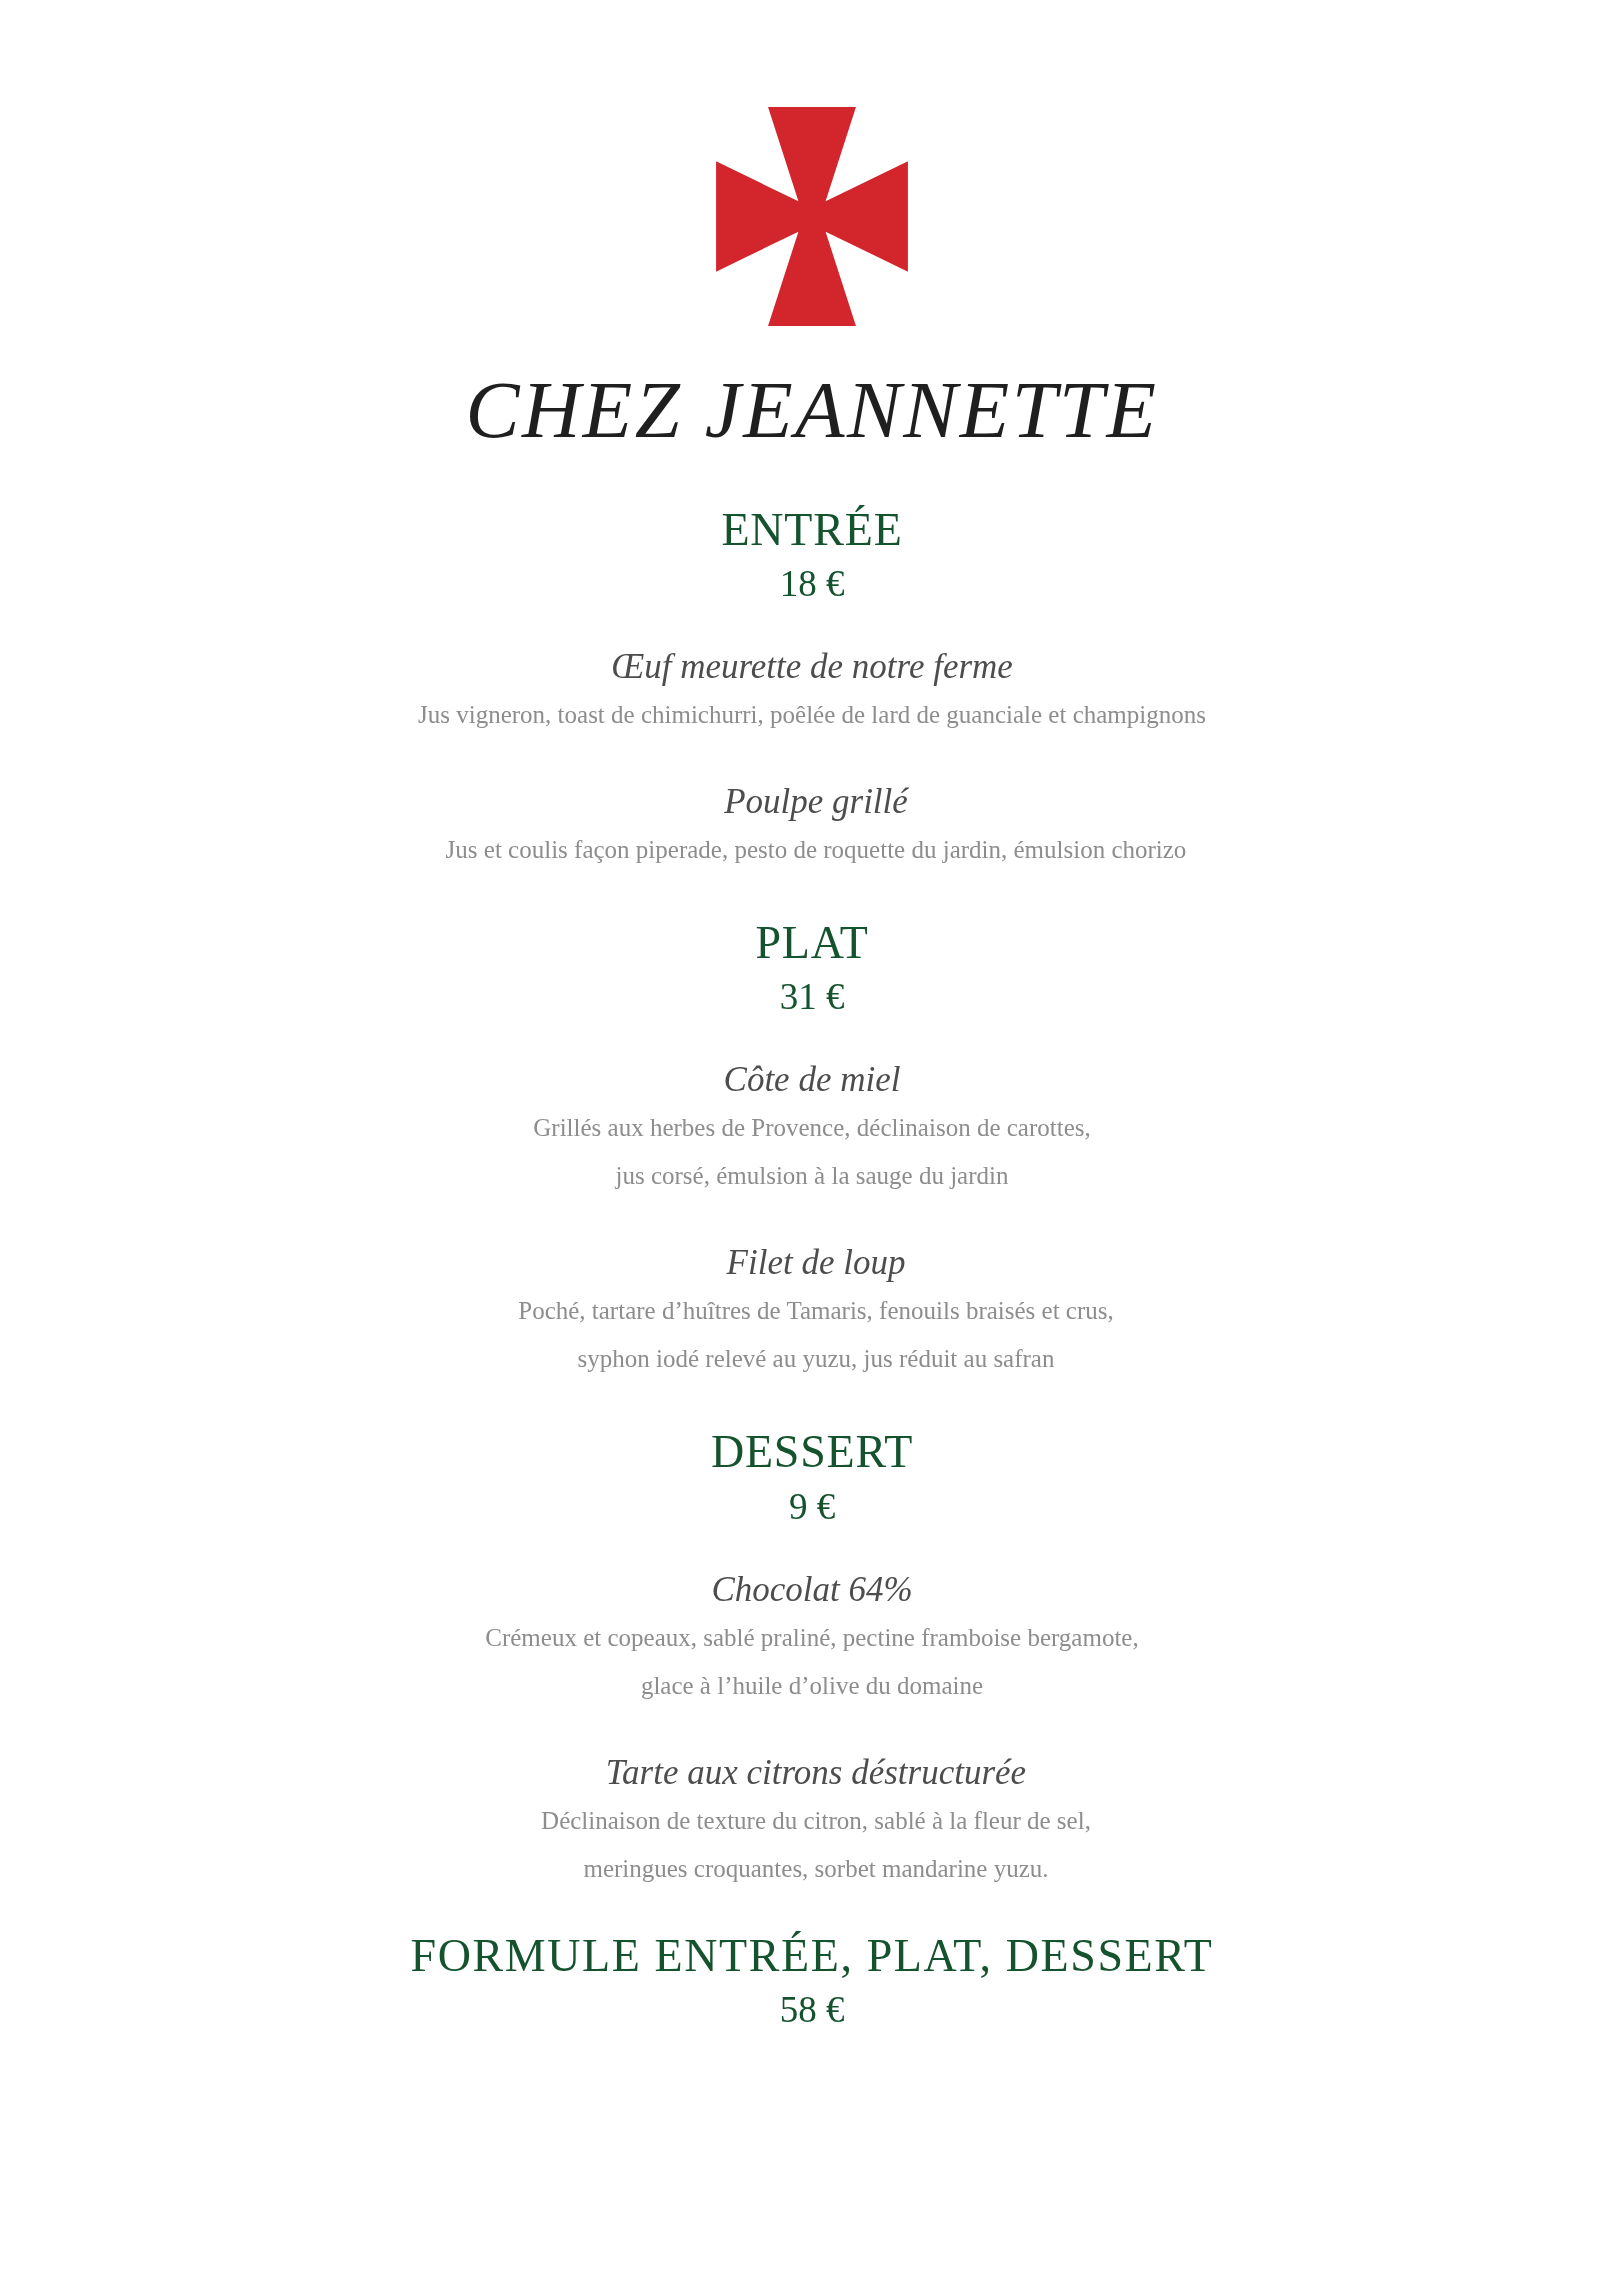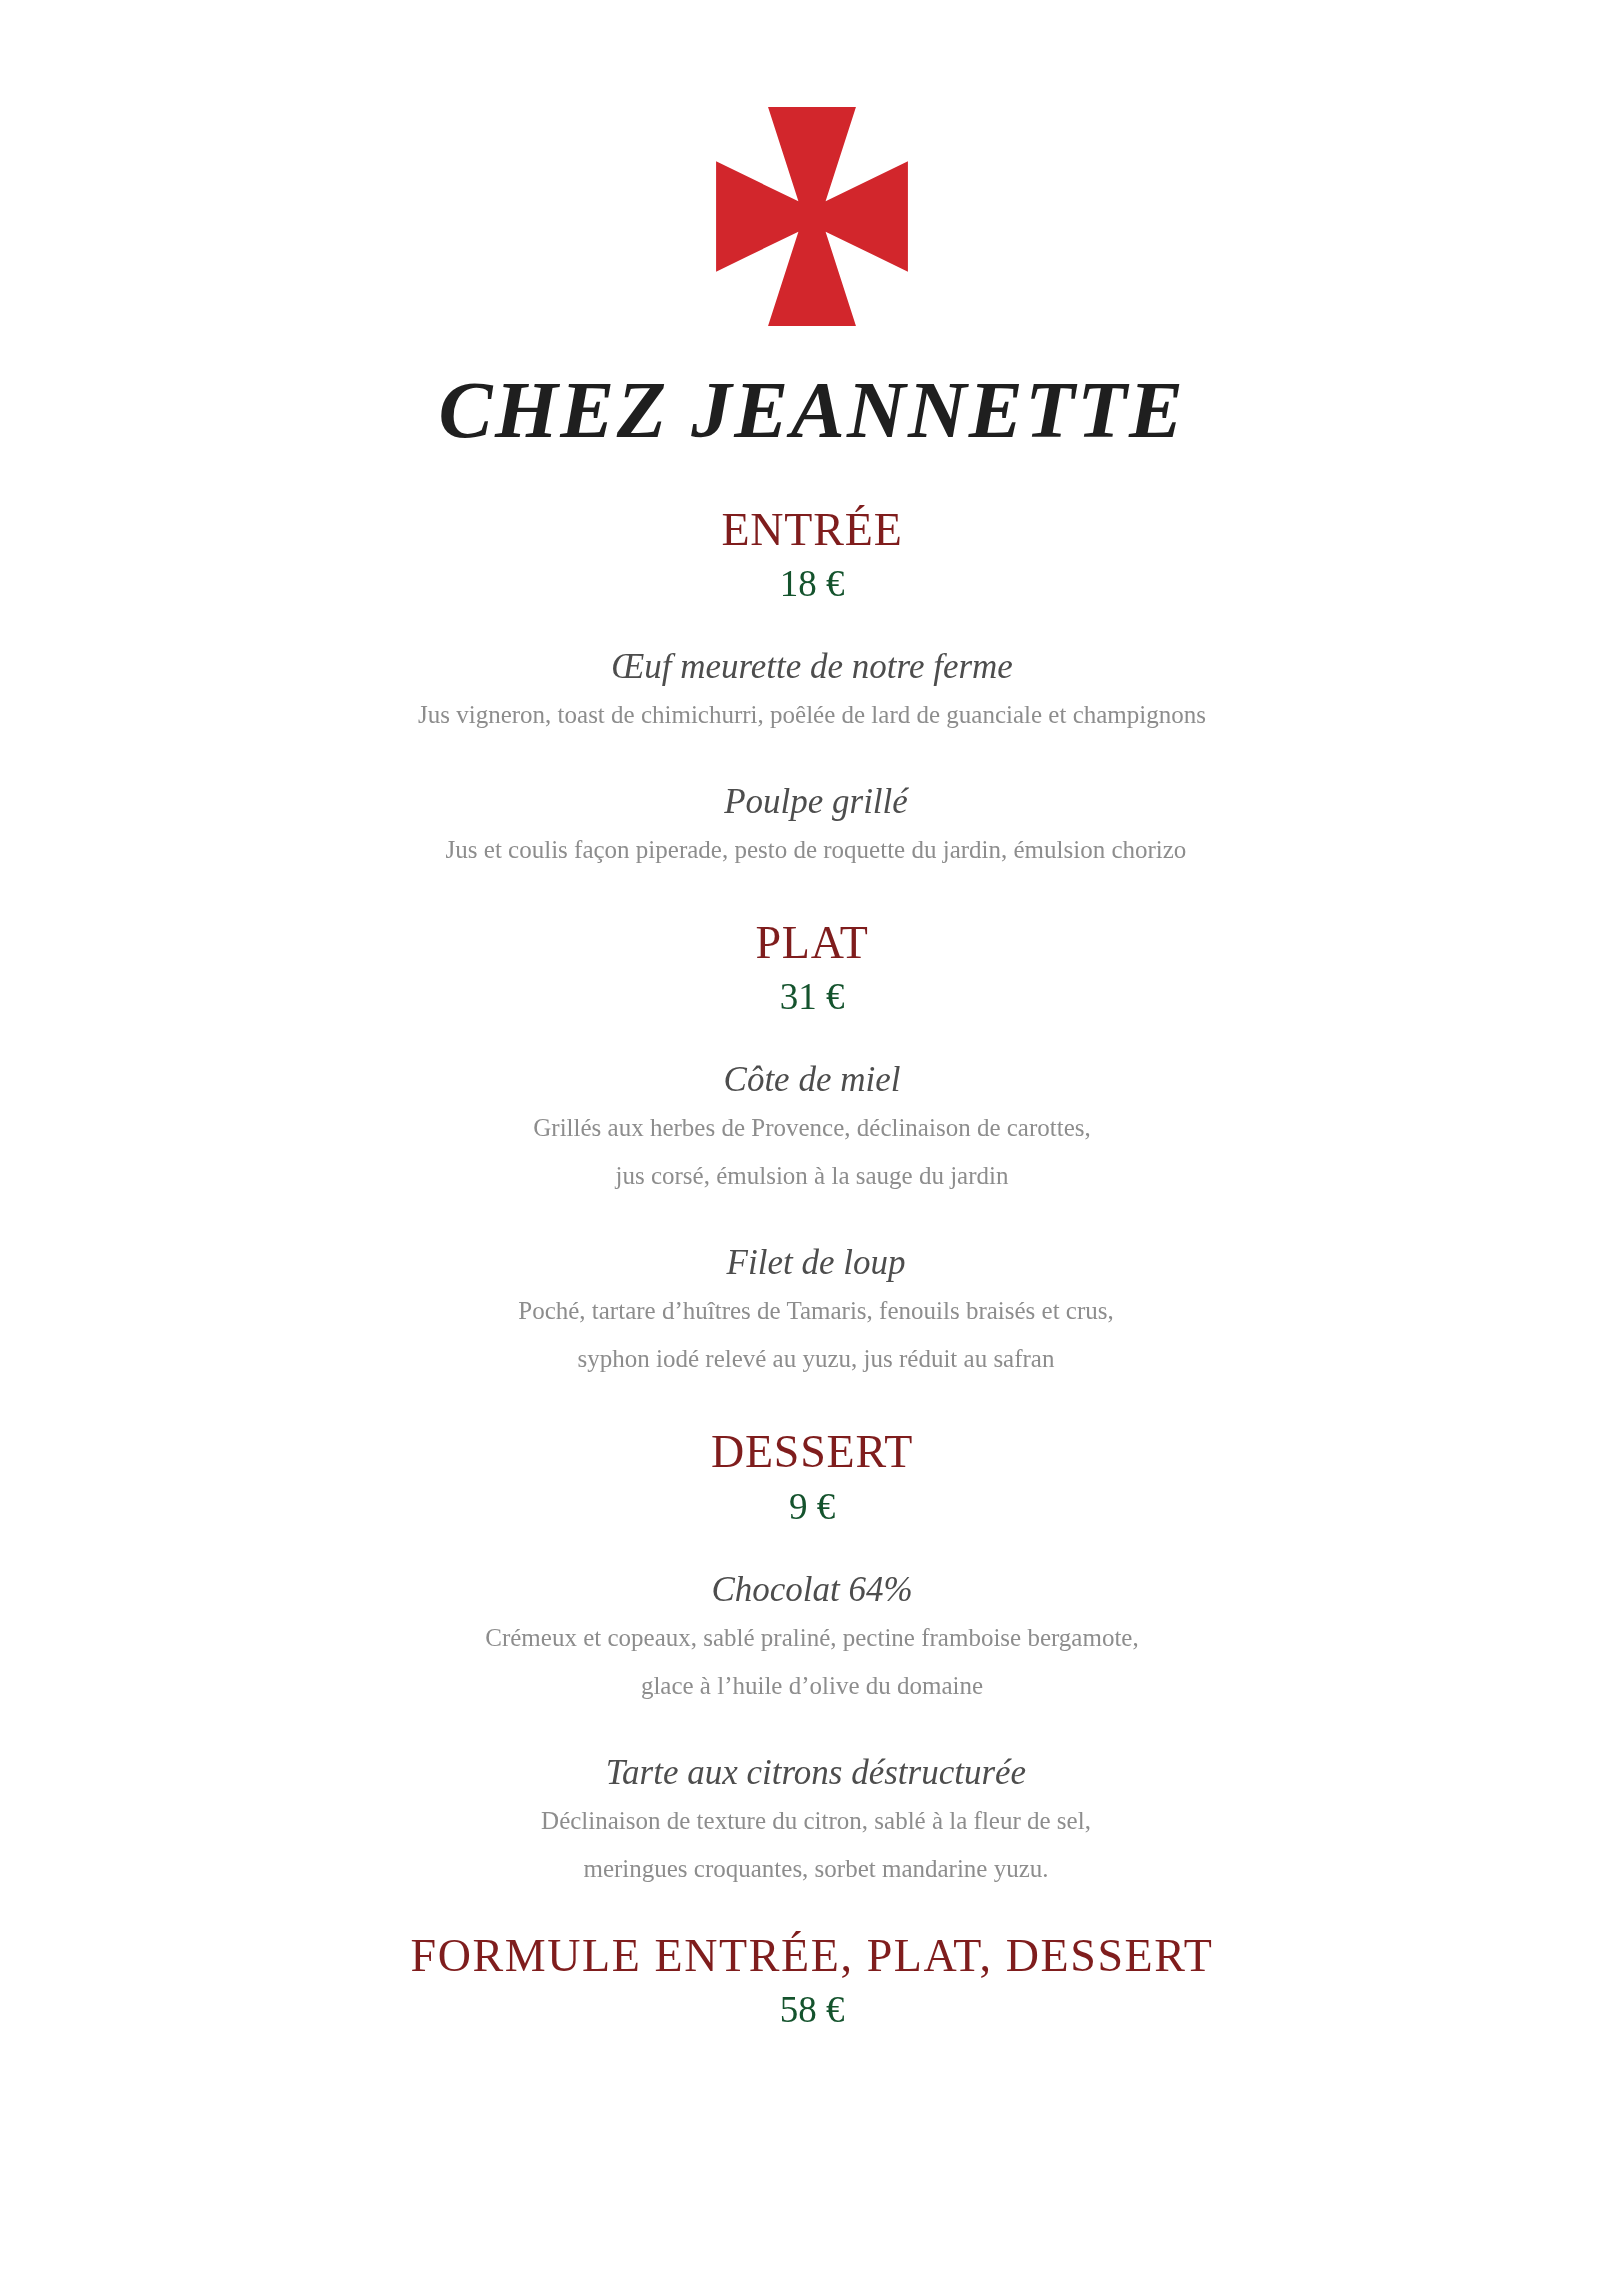--- a/index.html
+++ b/index.html
@@ -24,34 +24,34 @@
     display: inline-block;
   }
   .cross path {
     fill: #d2262c;
   }
   .title {
     margin: 29px 0 0 0;
     font-size: 81px;
     line-height: 102px;
     font-style: italic;
-    font-weight: bold;
+    font-weight: normal;
     letter-spacing: 2.4px;
     color: #1f1f1f;
   }
   .menu-section {
     margin-top: 41px;
   }
   .section-heading {
     margin: 0;
     font-size: 46px;
     line-height: 56px;
     font-weight: normal;
     letter-spacing: 0.8px;
-    color: #7f1d1d;
+    color: #14532d;
   }
   .section-price {
     margin-top: 3.2px;
     font-size: 37px;
     line-height: 45px;
     color: #14532d;
   }
   .dish-name {
     font-size: 35px;
     line-height: 48px;

